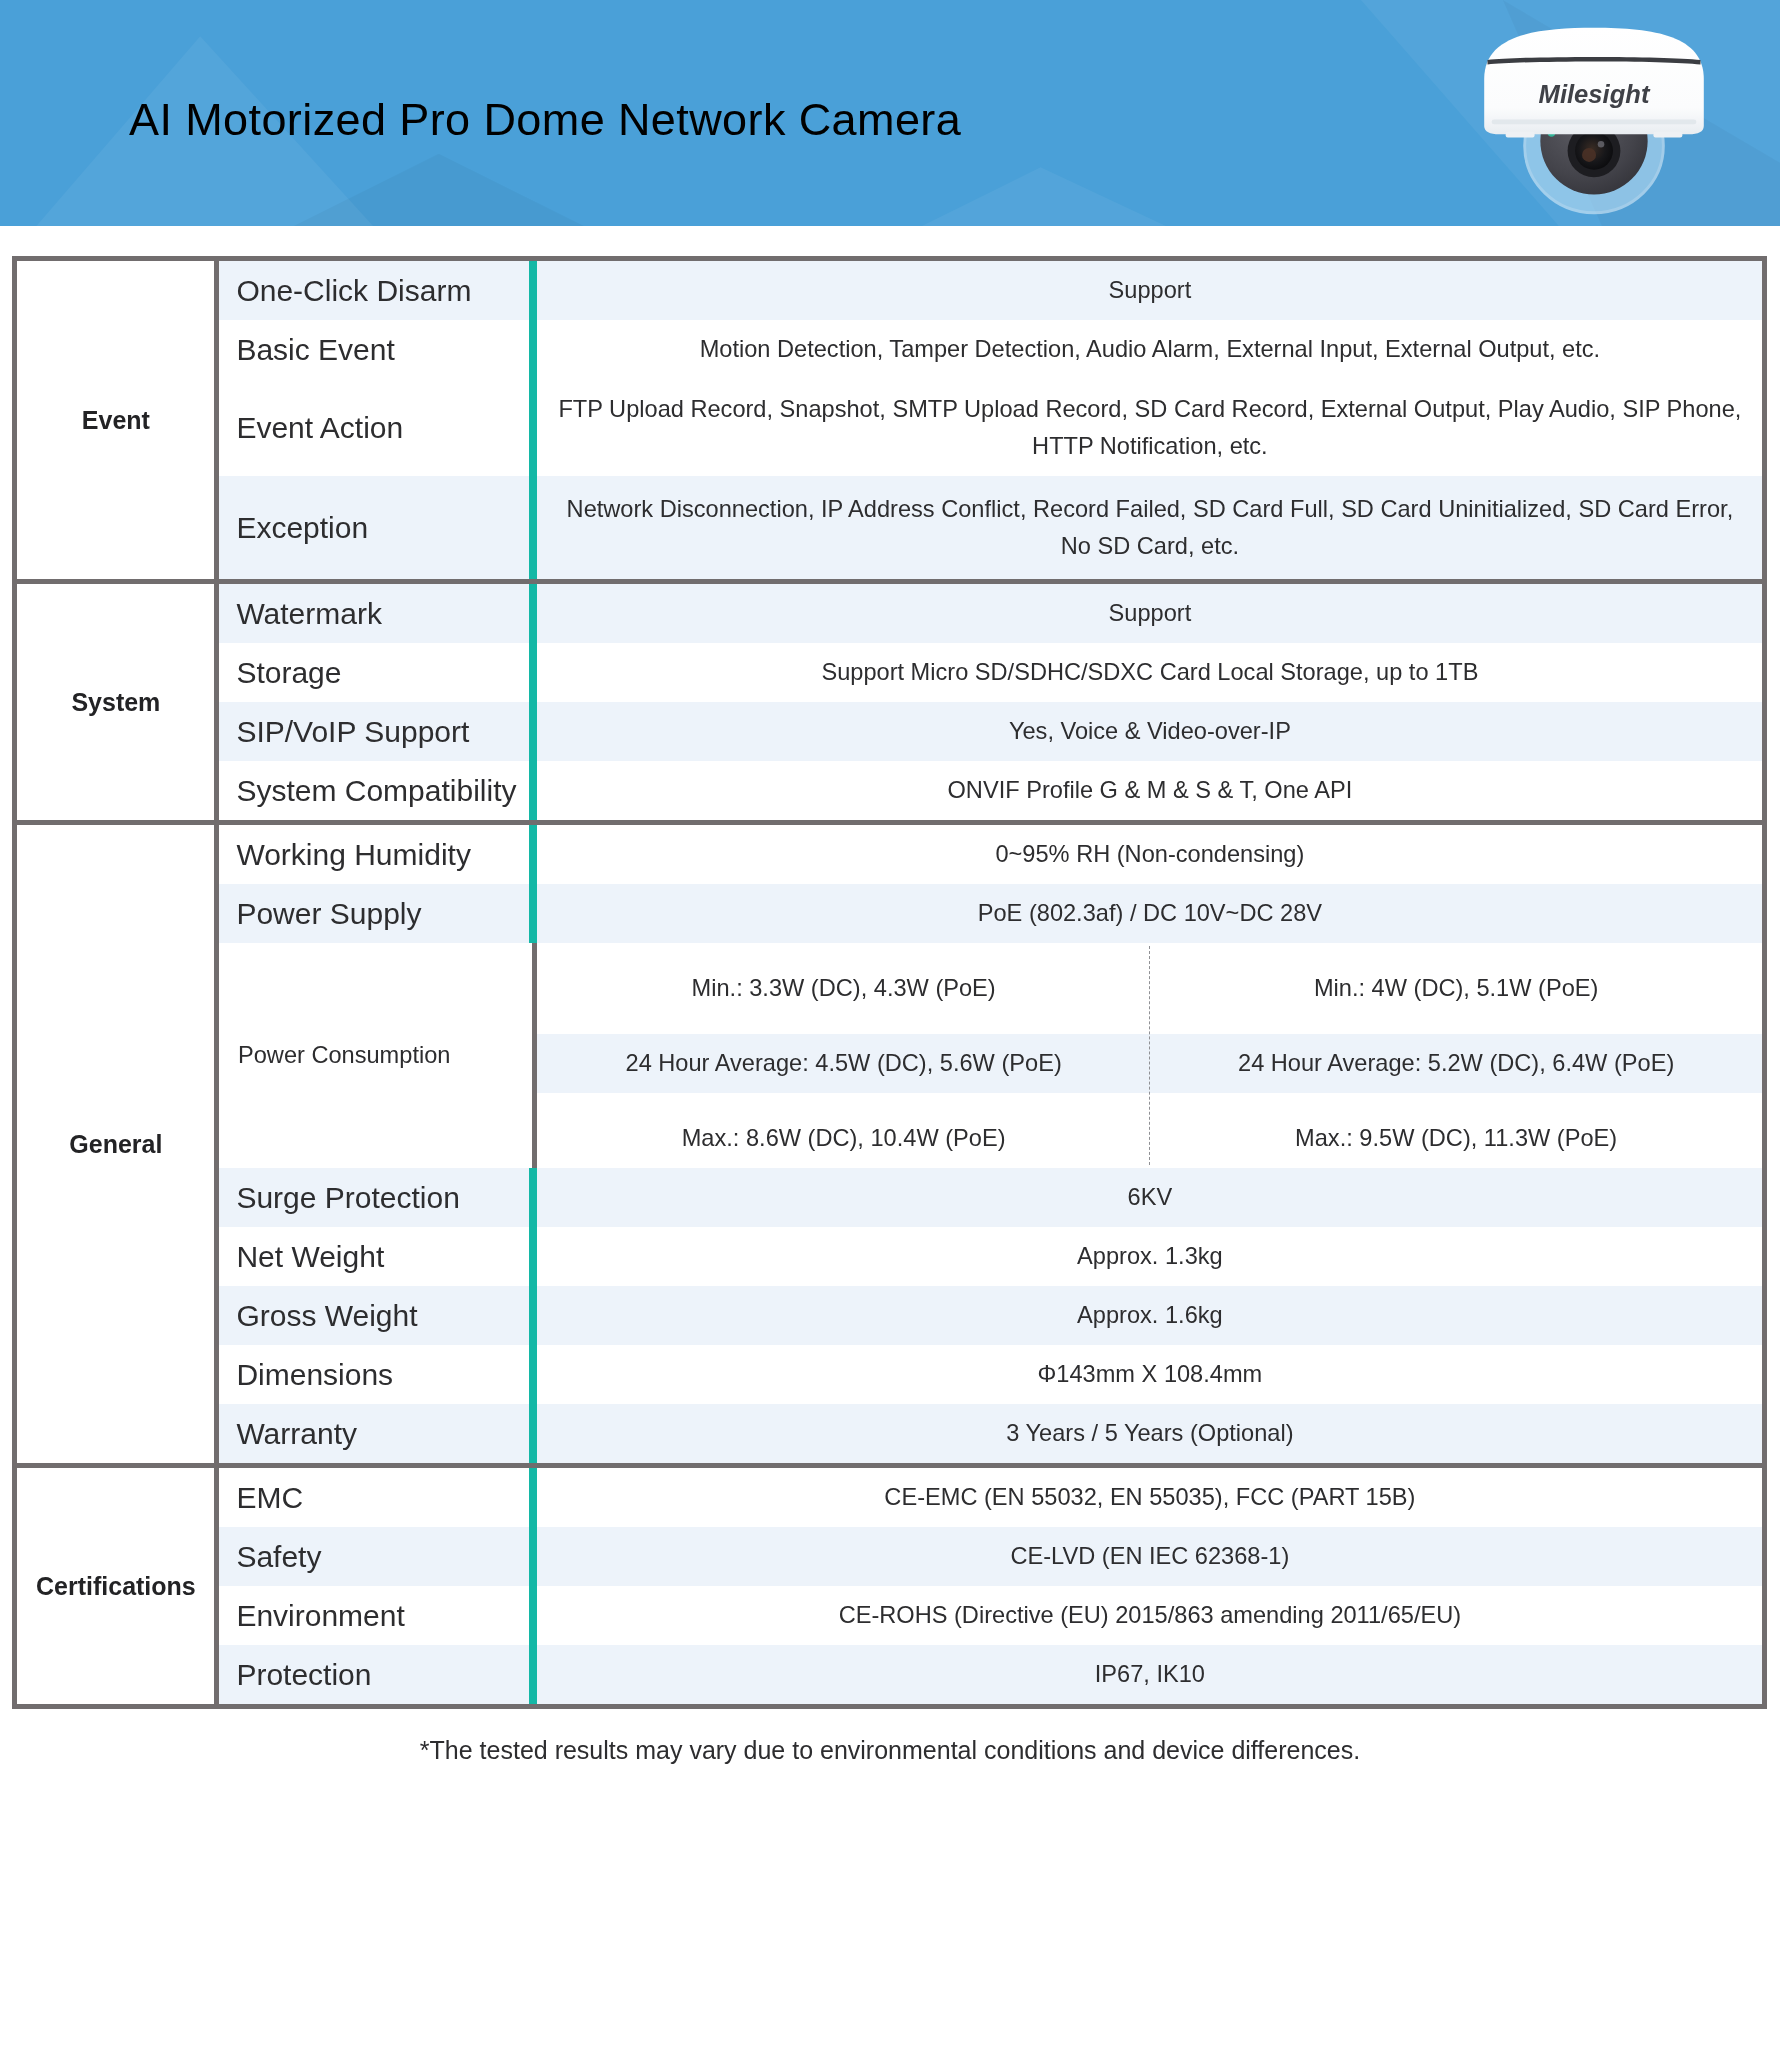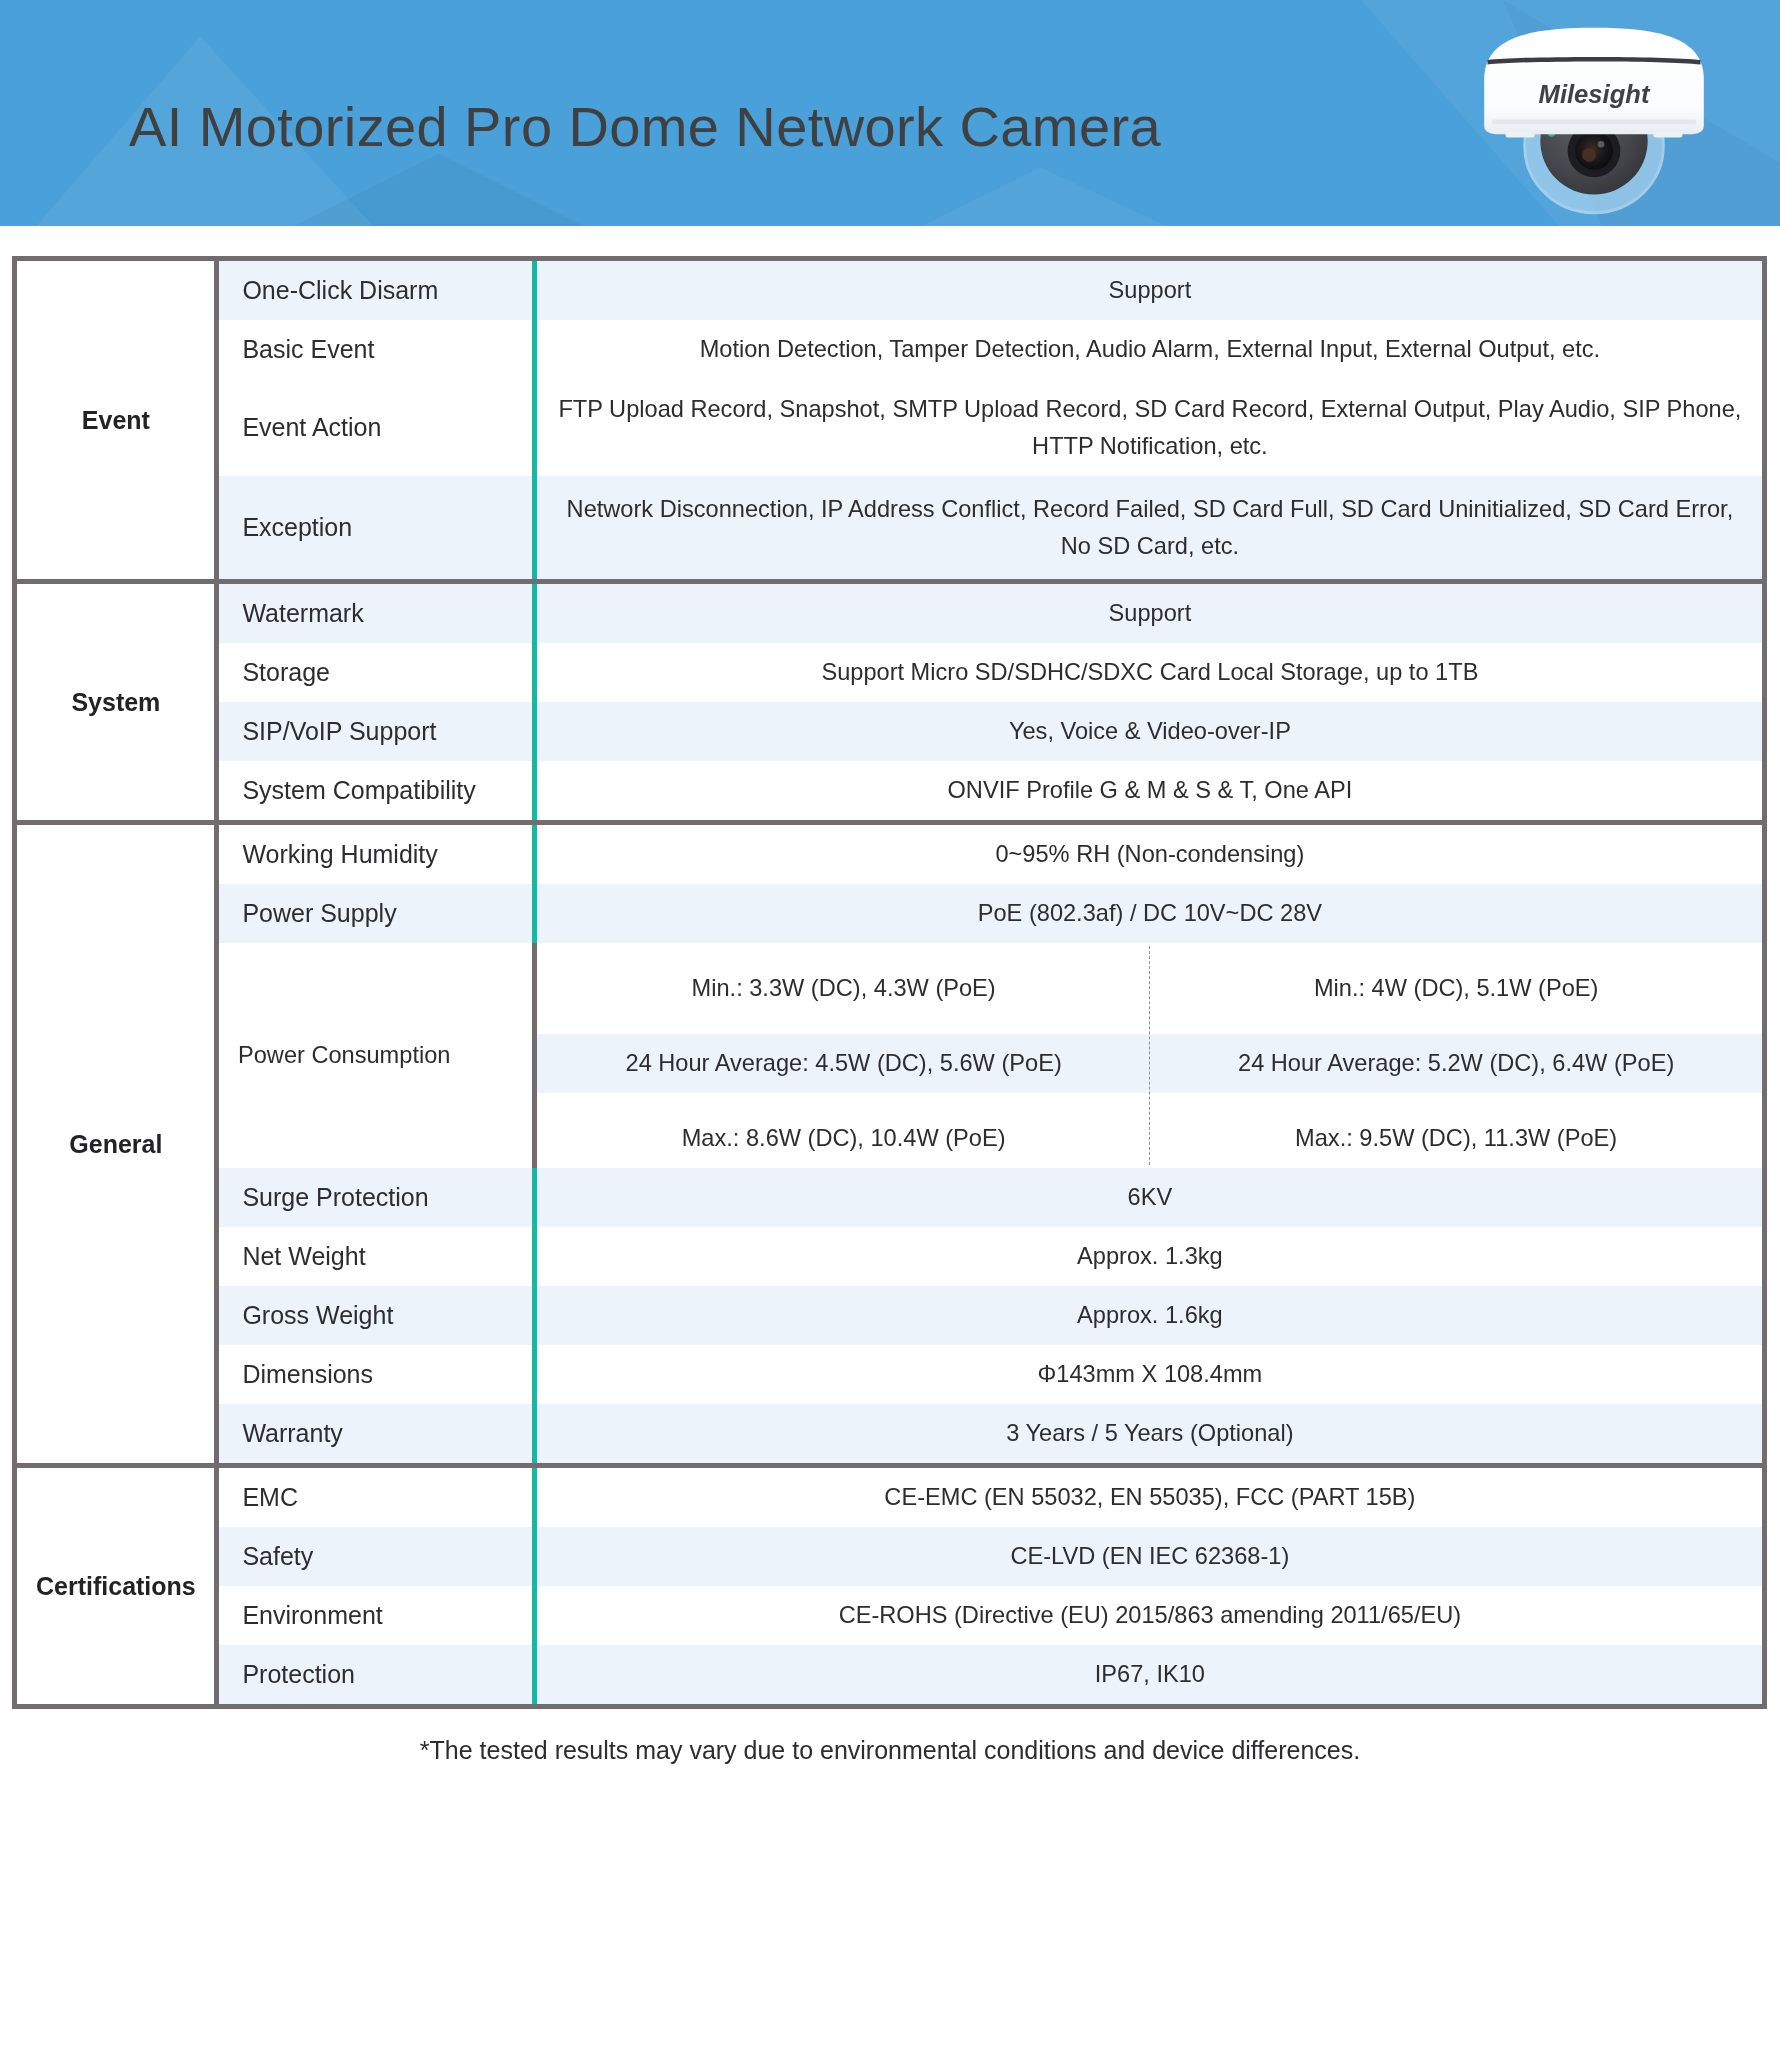--- a/index.html
+++ b/index.html
@@ -13,42 +13,42 @@
   .tri1 { left: 0; width: 455px; background: rgba(255,255,255,0.055);
     clip-path: polygon(44% 16%, 8% 100%, 82% 100%); }
   .tri2 { left: 264px; width: 372px; background: rgba(0,0,0,0.035);
     clip-path: polygon(47% 68%, 8% 100%, 86% 100%); }
   .tri3 { left: 888px; width: 339px; background: rgba(255,255,255,0.05);
     clip-path: polygon(45% 74%, 10% 100%, 82% 100%); }
   .tri4 { left: 1198px; width: 582px; background: rgba(255,255,255,0.05);
     clip-path: polygon(28% 0, 100% 0, 100% 100%, 62% 100%); }
   .tri5 { left: 1384px; width: 396px; background: rgba(0,0,0,0.03);
     clip-path: polygon(30% 0, 100% 72%, 100% 100%, 55% 100%); }
-  .page-title { position: absolute; left: 129px; top: 94px; color: #404040;
-    font-size: 56px; font-weight: 500; letter-spacing: 0.4px; }
+  .page-title { position: absolute; left: 129px; top: 94px; color: #000000;
+    font-size: 45px; font-weight: 500; letter-spacing: 0.4px; }
 
   
   .camera { position: absolute; left: 1475px; top: 21.5px; width: 238px; height: 194px; }
 
   
   .spec-table { position: absolute; left: 12.4px; top: 256px; width: 1755px;
     border: 5px solid #716D6E; background: #ffffff; }
   .section { display: flex; }
   .section + .section { border-top: 5px solid #716D6E; }
   .section-name { flex: 0 0 202px; border-right: 5px solid #716D6E;
     display: flex; align-items: center; justify-content: center;
     font-size: 25px; font-weight: bold; color: #232325; background: #ffffff; text-align: center; }
   .section-rows { flex: 1; display: flex; flex-direction: column; min-width: 0; }
   .row { display: flex; height: 59px; background: #ffffff; }
   .row.tall-a { height: 103px; }
   .row.tall-b { height: 97px; }
   .row.alt { background: #EDF3FA; }
-  .cell-label { flex: 0 0 318px; border-right: 5px solid #14b8a6;
-    display: flex; align-items: center; padding-left: 23px;
-    font-size: 25px; color: #2D2D2F; }
+  .cell-label { flex: 0 0 318px; border-right: 8px solid #14b8a6;
+    display: flex; align-items: center; padding-left: 17px;
+    font-size: 30px; color: #2D2D2F; }
   .cell-value { flex: 1; display: flex; align-items: center; justify-content: center;
     text-align: center; font-size: 23.6px; color: #2D2D2F; padding: 4.1px 17.4px;
     line-height: 1.55; min-width: 0; border-radius: 18px; }
 
   
   .pc-block { display: flex; }
   .pc-label { flex: 0 0 318px; border-right: 5px solid #716D6E; background: #ffffff;
     display: flex; align-items: center; padding-left: 18.6px; font-size: 23.6px; color: #2D2D2F; }
   .pc-values { flex: 1; position: relative; display: flex; flex-direction: column; min-width: 0; }
   .pc-row { display: flex; height: 59px; background: #ffffff; margin-top: 16px; }

